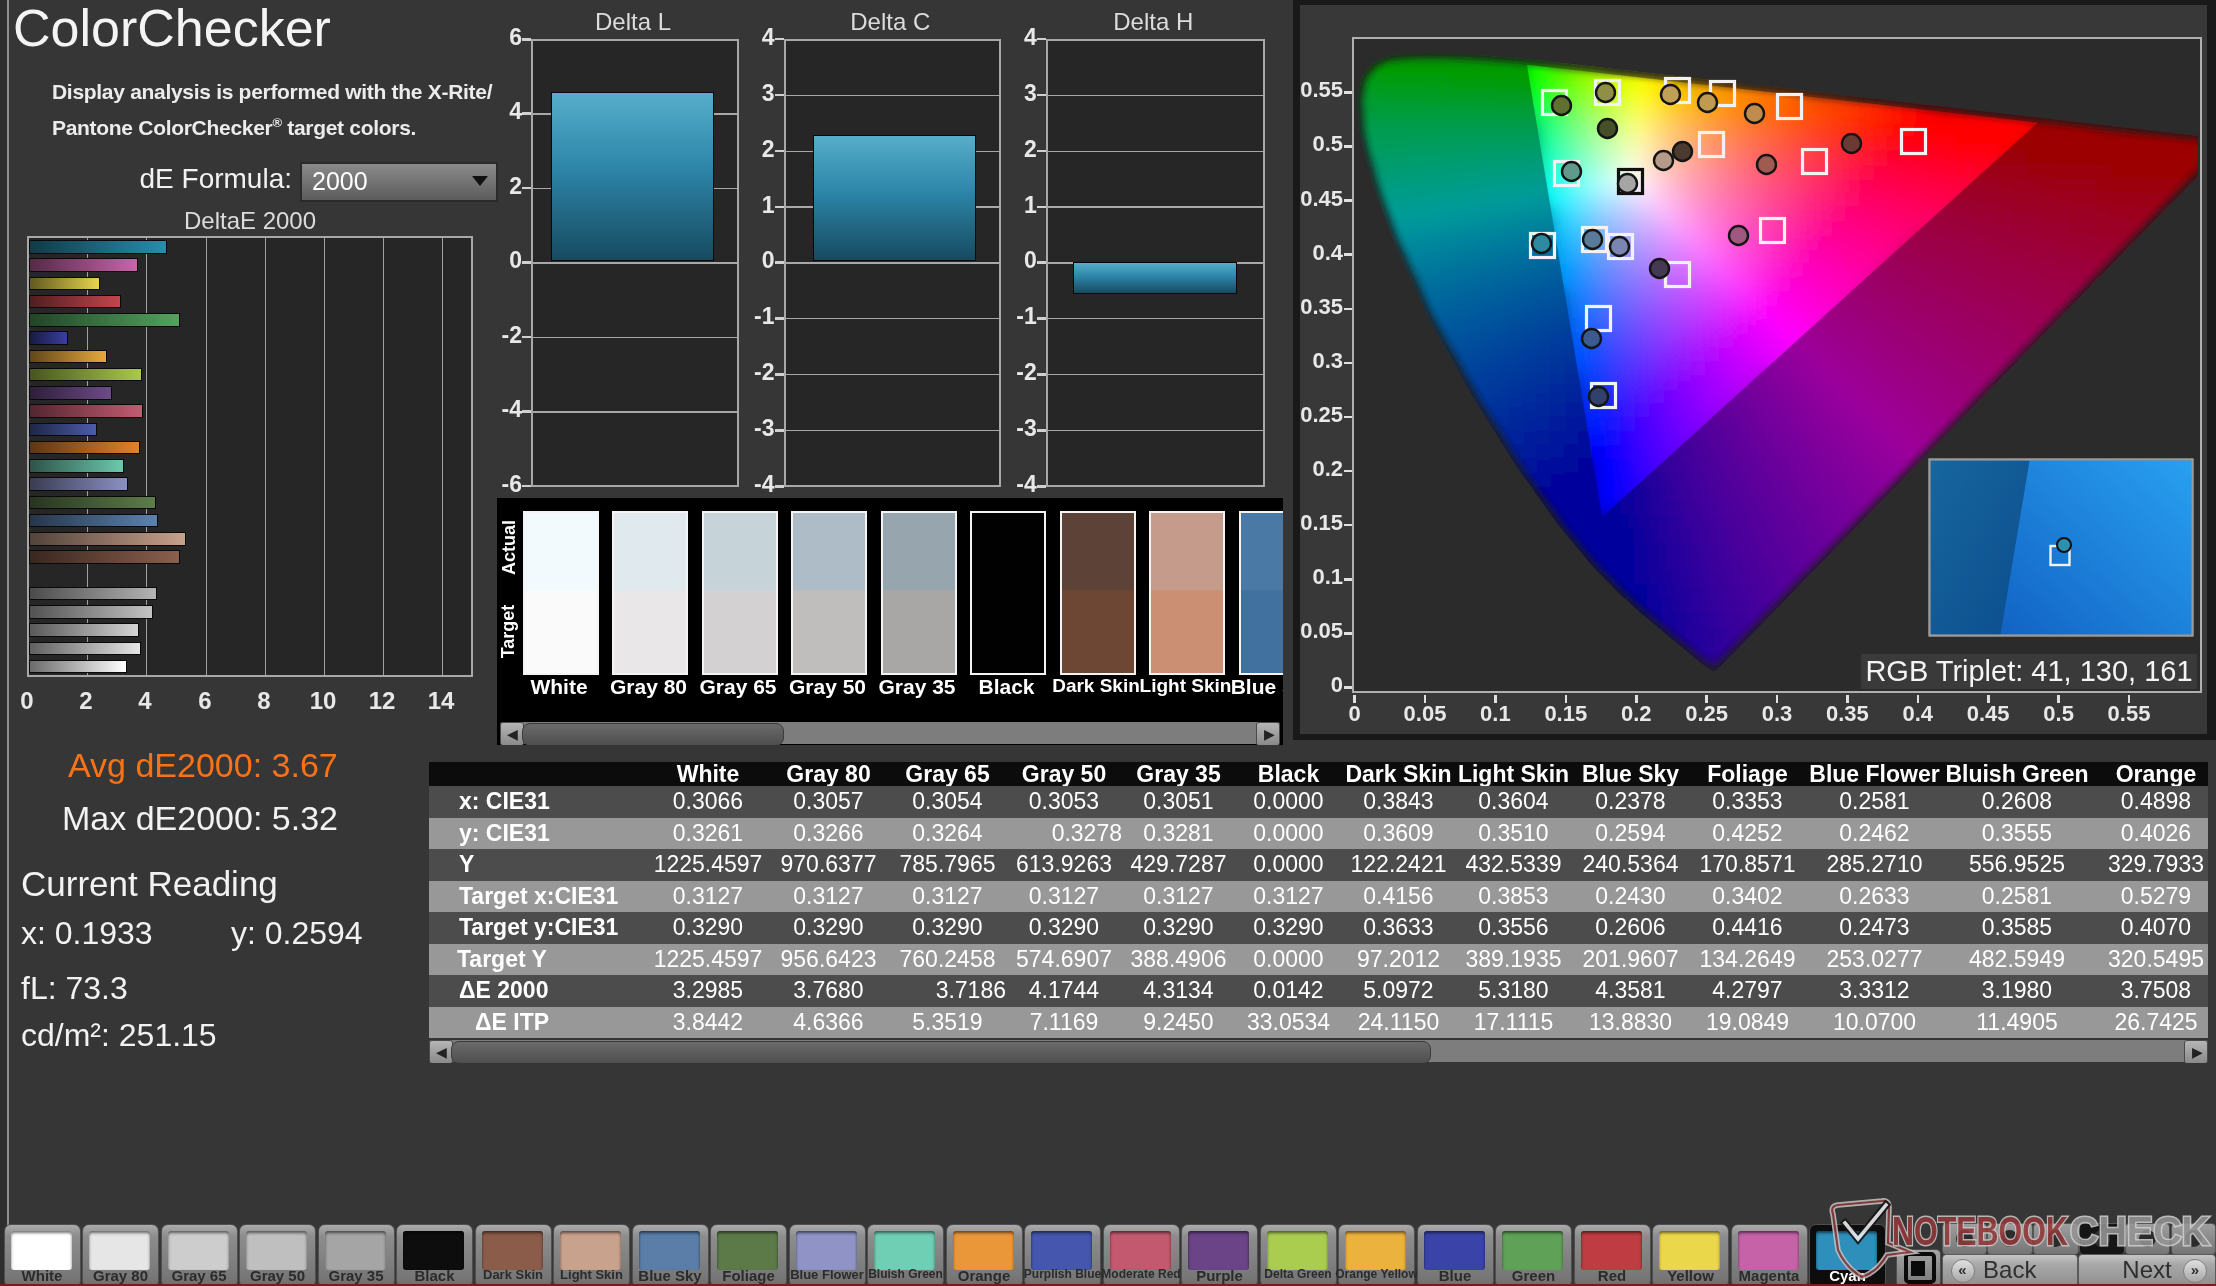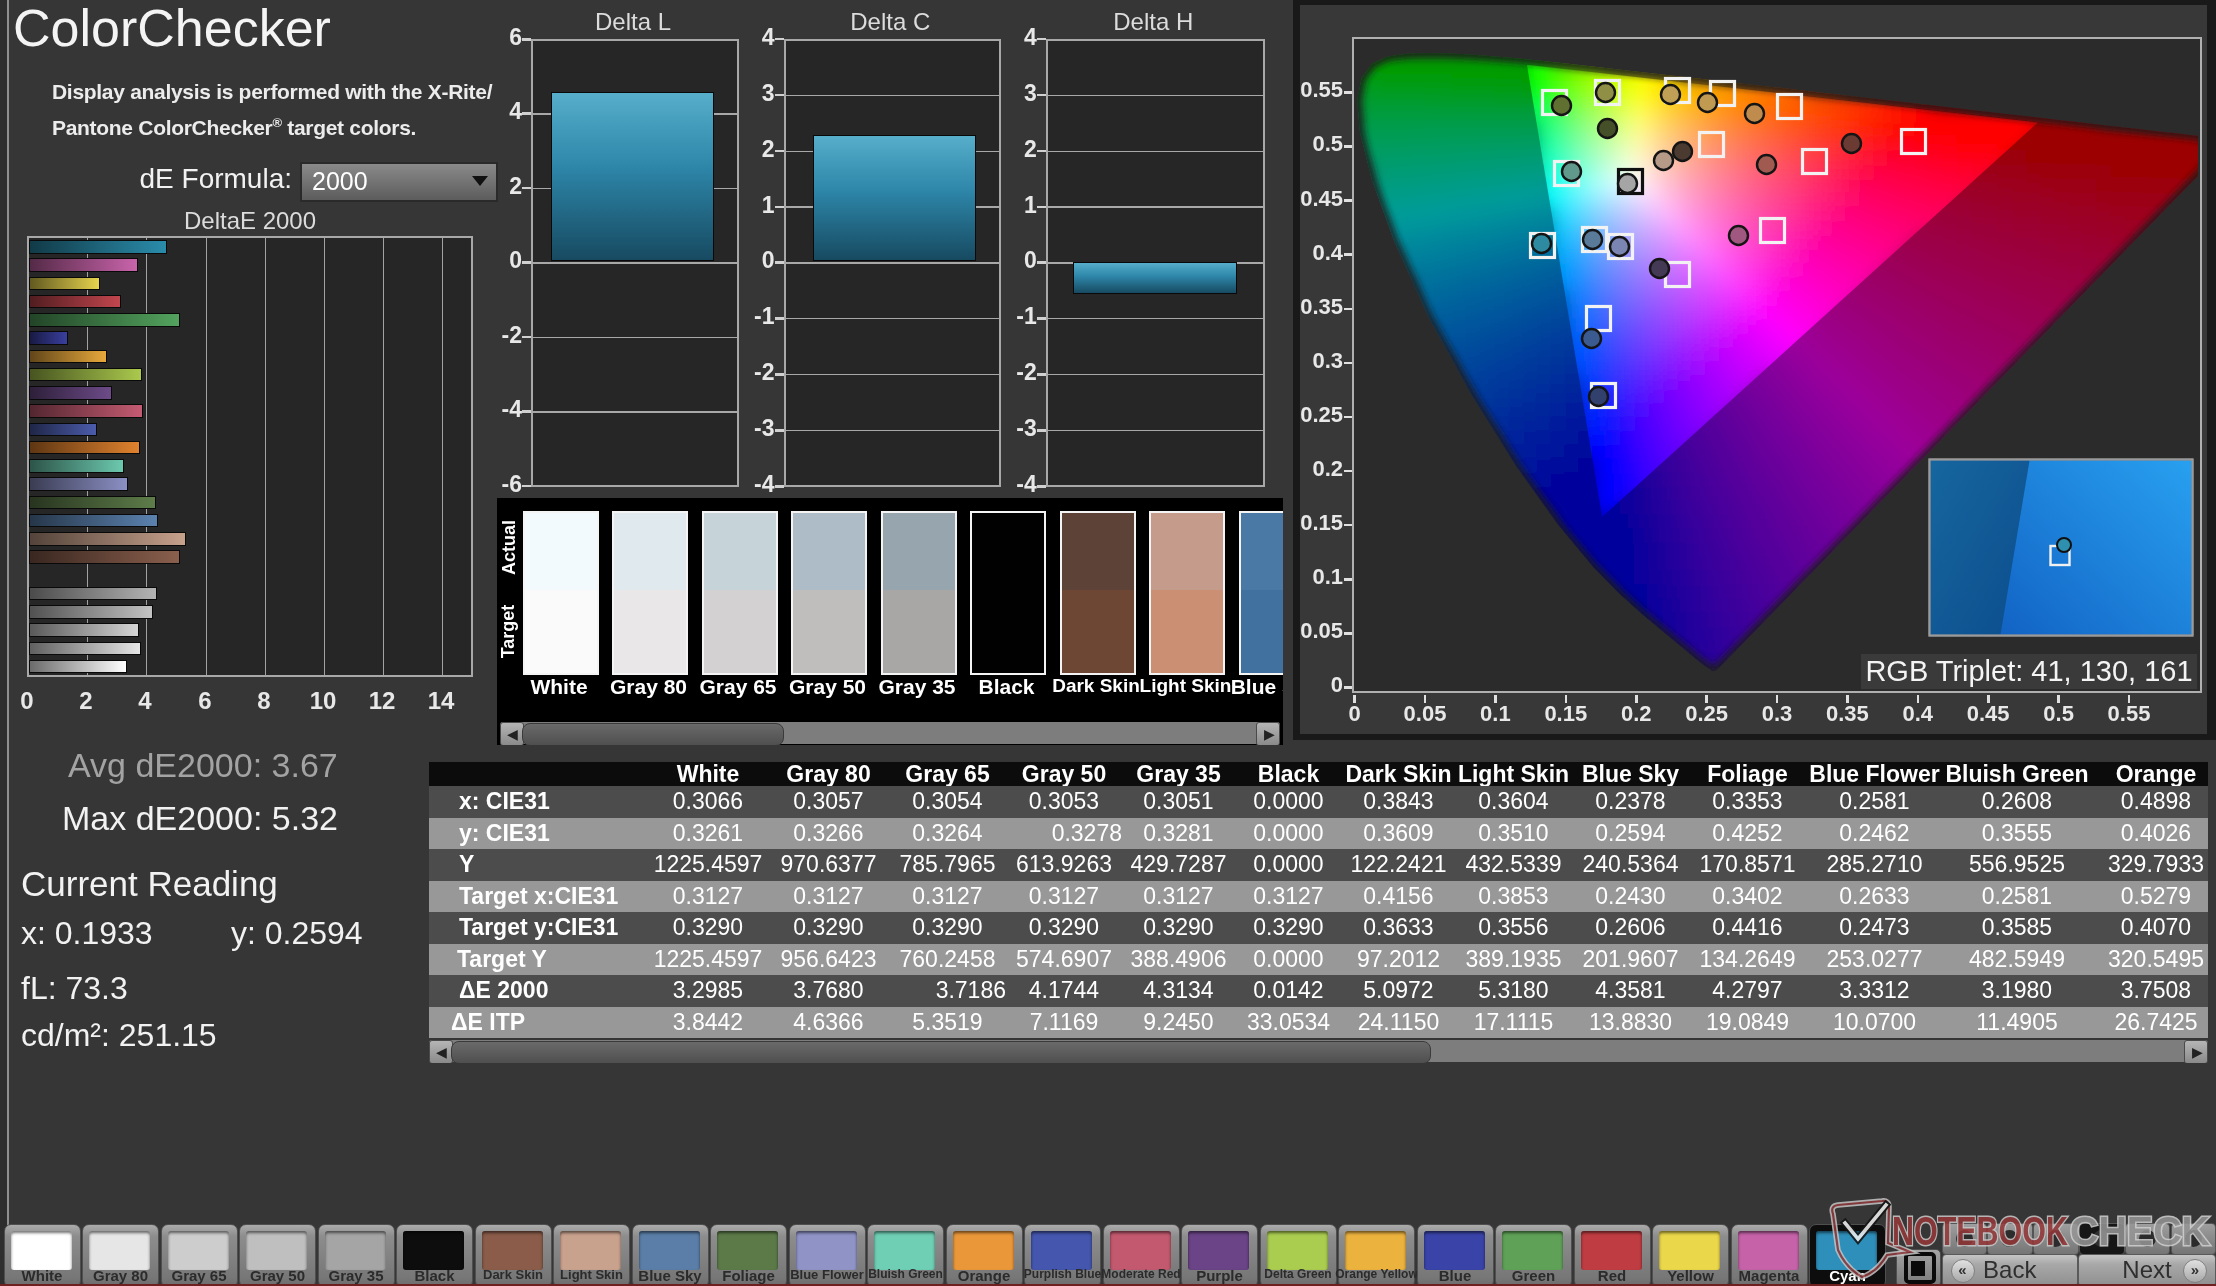--- a/index.html
+++ b/index.html
@@ -187,21 +187,21 @@
       <div style="position:absolute;left:3px;top:224px;width:780px;height:22px;background:#7d7d7d;border-radius:3px">
         <div style="position:absolute;left:0;top:0;width:22px;height:22px;background:linear-gradient(#b5b5b5,#8a8a8a);border:1px solid #4a4a4a;border-radius:3px;">
           <span style="position:absolute;left:6px;top:3px;color:#222;font-size:14px">◀</span>
         </div>
         <div style="position:absolute;left:22px;top:0.5px;width:260px;height:21px;background:linear-gradient(#6a6a6a,#4f4f4f);border:1px solid #3a3a3a;border-radius:8px"></div>
         <div style="position:absolute;right:0;top:0;width:22px;height:22px;background:linear-gradient(#b5b5b5,#8a8a8a);border:1px solid #4a4a4a;border-radius:3px;">
           <span style="position:absolute;left:7px;top:3px;color:#222;font-size:14px">▶</span>
         </div>
       </div>
     </div>
-<div style="position:absolute;left:68px;top:746px;font-size:34px;color:#a3a3a3">Avg dE2000: 3.67</div>
+<div style="position:absolute;left:68px;top:746px;font-size:34px;color:#f97316">Avg dE2000: 3.67</div>
 <div style="position:absolute;left:62px;top:799px;font-size:34px;color:#f2f2f2">Max dE2000: 5.32</div>
 <div style="position:absolute;left:21px;top:864px;font-size:35px;color:#f2f2f2">Current Reading</div>
 <div style="position:absolute;left:21px;top:915px;font-size:32px;color:#f2f2f2">x: 0.1933</div>
 <div style="position:absolute;left:231px;top:915px;font-size:32px;color:#f2f2f2">y: 0.2594</div>
 <div style="position:absolute;left:21px;top:970px;font-size:32px;color:#f2f2f2">fL: 73.3</div>
 <div style="position:absolute;left:21px;top:1017px;font-size:32px;color:#f2f2f2">cd/m²: 251.15</div>
 <div style="position:absolute;left:429px;top:762px;width:1779px;height:301px;overflow:hidden">
       <div style="position:absolute;left:0;top:0;width:1960px;height:24px;background:#0c0c0c;display:flex;align-items:center;font-size:23px;color:#fff">
         <div style="width:219px;flex:none"></div>
         <div style="width:120px;flex:none;text-align:center;font-weight:bold;white-space:nowrap">White</div>
@@ -324,21 +324,21 @@
         <div style="width:107px;flex:none;text-align:center">0.0142</div>
         <div style="width:113px;flex:none;text-align:center">5.0972</div>
         <div style="width:117px;flex:none;text-align:center">5.3180</div>
         <div style="width:117px;flex:none;text-align:center">4.3581</div>
         <div style="width:117px;flex:none;text-align:center">4.2797</div>
         <div style="width:137px;flex:none;text-align:center">3.3312</div>
         <div style="width:148px;flex:none;text-align:center">3.1980</div>
         <div style="width:130px;flex:none;text-align:center">3.7508</div>
       </div>
       <div style="position:absolute;left:0;top:244.5px;width:1960px;height:31.5px;background:#989898;display:flex;align-items:center;font-size:23px;color:#fff">
-        <div style="width:219px;flex:none;font-weight:bold;padding-left:22px;box-sizing:border-box">ΔE ITP</div>
+        <div style="width:219px;flex:none;font-weight:bold;padding-left:46px;box-sizing:border-box">ΔE ITP</div>
         <div style="width:120px;flex:none;text-align:center">3.8442</div>
         <div style="width:121px;flex:none;text-align:center">4.6366</div>
         <div style="width:117px;flex:none;text-align:center">5.3519</div>
         <div style="width:116px;flex:none;text-align:center">7.1169</div>
         <div style="width:113px;flex:none;text-align:center">9.2450</div>
         <div style="width:107px;flex:none;text-align:center">33.0534</div>
         <div style="width:113px;flex:none;text-align:center">24.1150</div>
         <div style="width:117px;flex:none;text-align:center">17.1115</div>
         <div style="width:117px;flex:none;text-align:center">13.8830</div>
         <div style="width:117px;flex:none;text-align:center">19.0849</div>

